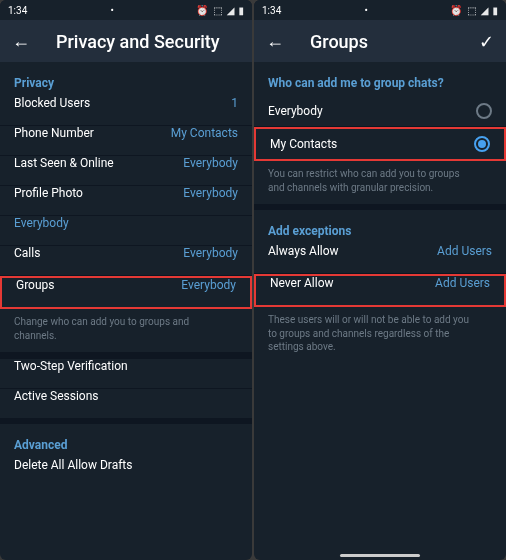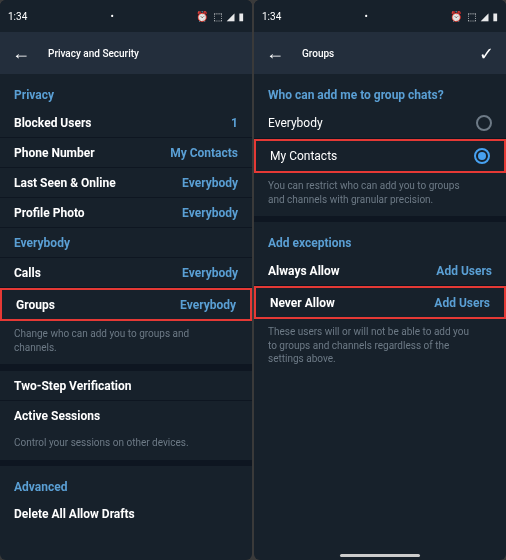--- a/index.html
+++ b/index.html
@@ -17,57 +17,55 @@
     background: #17212b;
     width: 252px;
     height: 560px;
     position: relative;
     color: #fff;
     border-radius: 6px;
     overflow: hidden;
     flex-shrink: 0;
   }
   .statusbar {
-    height: 32px;
+    height: 20px;
     background: #17212b;
     display: flex;
     align-items: center;
     padding: 0 8px;
     font-size: 10px;
     color: #fff;
     justify-content: space-between;
   }
   .statusbar .sb-right { display: flex; gap: 4px; align-items: center; }
   .sb-icon { font-size: 10px; opacity: 0.9; }
   .header {
     height: 42px;
     background: #232e3c;
     display: flex;
     align-items: center;
     padding: 0 12px;
     gap: 18px;
   }
-  .header .title { font-size: 10px; font-weight: 500; color: #fff; }
+  .header .title { font-size: 18px; font-weight: 500; color: #fff; margin-left: 8px; }
   .header .spacer { flex: 1; }
   .back-arrow, .check { color: #fff; font-size: 18px; }
   .section-title {
     color: #5a9fd4;
     font-size: 12px;
     padding: 14px 14px 6px 14px;
     font-weight: 700;
   }
   .row {
     display: flex;
-    align-items: center;
     justify-content: space-between;
     padding: 0 14px;
     height: 29px;
     font-size: 12px;
     color: #fff;
-    font-weight: bold;
   }
   .row .value { color: #5a9fd4; font-size: 12px; }
   .divider { height: 1px; background: #0e1621; margin: 0; }
   .note {
     color: #6d7a86;
     font-size: 10px;
     padding: 6px 30px 10px 14px;
     line-height: 1.35;
   }
   .section-gap { height: 6px; background: #0e1621; }
@@ -164,21 +162,20 @@
   <div class="section-gap"></div>
 
   <div class="divider"></div>
   <div class="row">
     <span>Two-Step Verification</span>
   </div>
   <div class="divider"></div>
   <div class="row">
     <span>Active Sessions</span>
   </div>
-  <div class="note">Control your sessions on other devices.</div>
   <div class="section-gap"></div>
 
   <div class="section-title">Advanced</div>
   <div class="row">
     <span>Delete All Allow Drafts</span>
   </div>
 
 </div>
 
 <div class="screen">

